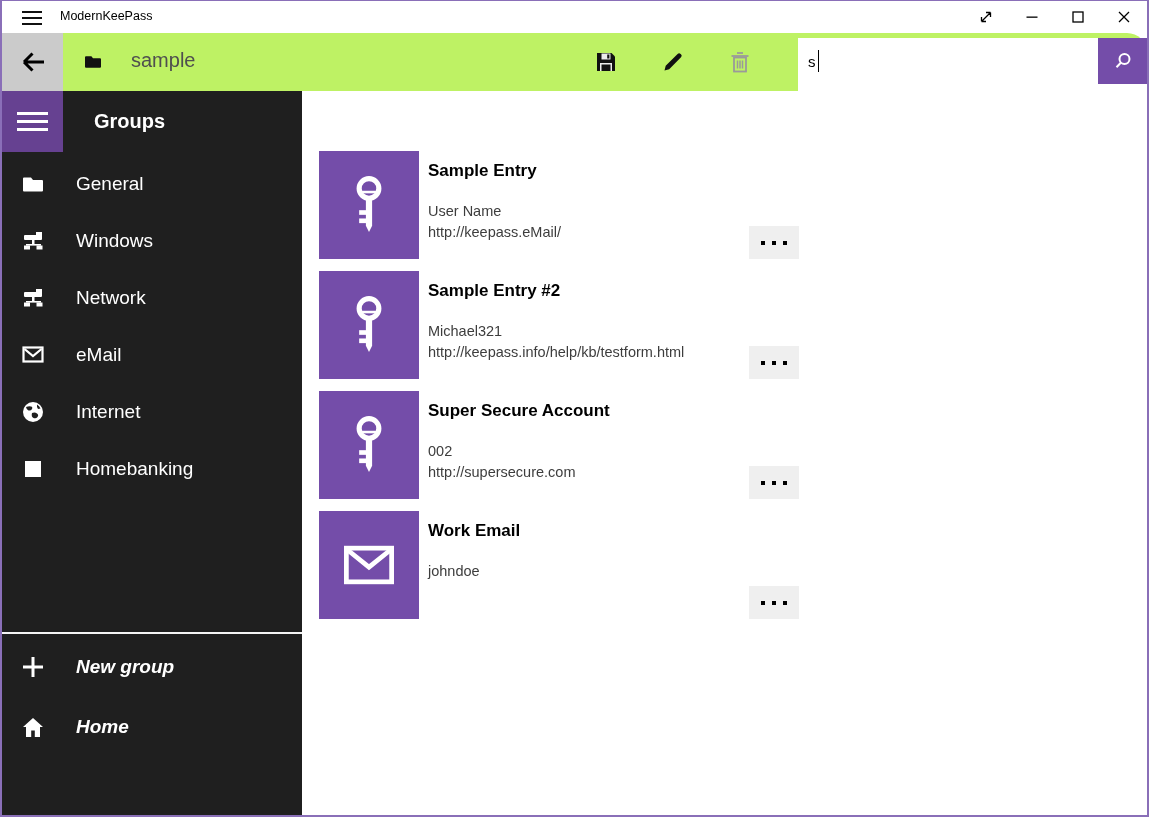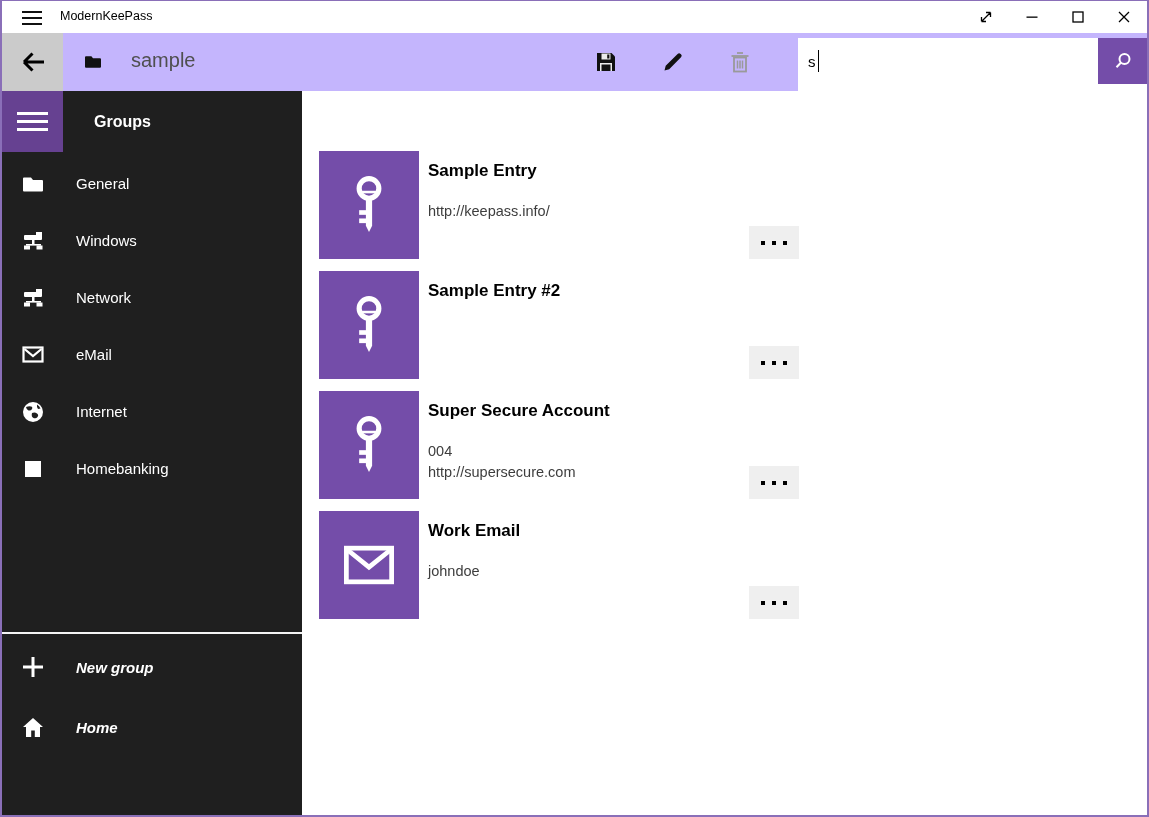--- a/index.html
+++ b/index.html
@@ -11,21 +11,21 @@
   
   .titlebar { position:absolute; left:0; right:0; top:0; height:32px; background:#fff; }
   .tb-burger { position:absolute; left:13px; top:6px; width:34px; height:22px;
     display:flex; flex-direction:column; justify-content:center; gap:4px; padding:0 7px; cursor:pointer; }
   .tb-burger i { display:block; height:2px; background:#111; }
   .tb-title { position:absolute; left:58px; top:8px; font-size:12.5px; color:#000; }
   .tb-controls { position:absolute; right:0; top:0; height:32px; display:flex; }
   .tb-btn { width:46px; height:32px; display:flex; align-items:center; justify-content:center; }
 
   
-  .appbar { position:absolute; left:0; top:32px; right:0; height:58px; background:#c4b5fd; }
+  .appbar { position:absolute; left:0; top:32px; right:0; height:58px; background:#bef264;border-radius:20px; }
   .back-btn { position:absolute; left:0; top:0; width:61px; height:58px; background:#cbcbcb;
     display:flex; align-items:center; justify-content:center; }
   .db-folder { position:absolute; left:82px; top:21px; }
   .db-title { position:absolute; left:129px; top:16px; font-size:20px; color:#4f4f4f; }
   .ab-icon { position:absolute; top:13px; width:48px; height:32px;
     display:flex; align-items:center; justify-content:center; }
   .ab-save { left:580px; } .ab-edit { left:647px; } .ab-trash { left:714px; }
 
   
   .search-box { position:absolute; left:796px; top:37px; width:300px; height:46px; background:#fff; }
@@ -40,25 +40,25 @@
   .sug-title { font-size:15px; font-weight:bold; color:#1a1a1a; }
   .sug-sub { font-size:14px; color:#1a1a1a; margin-top:3px; }
   .hl { color:#7c52b0; }
 
   
   .sidebar { position:absolute; left:0; top:90px; width:300px; bottom:0; background:#1f1f1f; }
   .nav-burger { position:absolute; left:0; top:0; width:61px; height:61px; background:#664191;
     display:flex; flex-direction:column; justify-content:center; gap:5px; padding:0 15px; cursor:pointer; }
   .nav-burger i { display:block; height:3px; background:#fff; }
   .groups-header { position:absolute; left:92px; top:0; height:61px; display:flex; align-items:center;
-    font-size:16px; font-weight:bold; color:#fff; }
+    font-size:20px; font-weight:bold; color:#fff; }
   .group-list { position:absolute; left:0; top:64px; right:0; }
   .side-row { height:57px; display:flex; align-items:center; color:#fff; cursor:pointer; }
   .side-row .ic { width:24px; margin-left:19px; display:flex; justify-content:center; }
-  .side-row .lbl { margin-left:31px; font-size:15px; }
+  .side-row .lbl { margin-left:31px; font-size:19px; }
   .side-sep { position:absolute; left:0; right:0; top:541px; height:2px; background:#f4f4f4; }
   .footer-list { position:absolute; left:0; top:546px; right:0;font-style:italic; }
   .footer-list .side-row { height:60px; }
   .footer-list .lbl { font-weight:bold; }
 
   
   .content { position:absolute; left:300px; top:90px; right:0; bottom:0; background:#fff; }
   .entry { position:absolute; left:17px; width:480px; height:108px; }
   .tile { position:absolute; left:0; top:0; width:100px; height:108px; background:#744da9;
     display:flex; align-items:center; justify-content:center; cursor:pointer; }
@@ -273,21 +273,22 @@
           <circle cx="20" cy="12" r="9.5" fill="none" stroke="#fff" stroke-width="5"></circle>
           <line x1="12" y1="15.5" x2="28" y2="15.5" stroke="#fff" stroke-width="2.5"></line>
           <path d="M17 21 h6 v27 l-3 6 -3-6 z" fill="#fff"></path>
           <rect x="10.5" y="33" width="7" height="4.5" fill="#fff"></rect>
           <rect x="10.5" y="41" width="7" height="4.5" fill="#fff"></rect>
         </svg>
       </div>
       <div class="e-text">
         <div class="e-title">Sample Entry</div>
         <div class="e-sub">
-          <div>http://keepass.info/</div>
+          <div>User Name</div>
+          <div>http://keepass.eMail/</div>
         </div>
       </div>
       <button class="more-btn">
           <i></i>
           <i></i>
           <i></i>
         </button>
     </div>
 
     <div class="entry" style="top:180px;">
@@ -295,20 +296,24 @@
         <svg width="42" height="58" viewBox="0 0 40 56">
           <circle cx="20" cy="12" r="9.5" fill="none" stroke="#fff" stroke-width="5"></circle>
           <line x1="12" y1="15.5" x2="28" y2="15.5" stroke="#fff" stroke-width="2.5"></line>
           <path d="M17 21 h6 v27 l-3 6 -3-6 z" fill="#fff"></path>
           <rect x="10.5" y="33" width="7" height="4.5" fill="#fff"></rect>
           <rect x="10.5" y="41" width="7" height="4.5" fill="#fff"></rect>
         </svg>
       </div>
       <div class="e-text">
         <div class="e-title">Sample Entry #2</div>
+        <div class="e-sub">
+          <div>Michael321</div>
+          <div>http://keepass.info/help/kb/testform.html</div>
+        </div>
       </div>
       <button class="more-btn">
           <i></i>
           <i></i>
           <i></i>
         </button>
     </div>
 
     <div class="entry" style="top:300px;padding-left:12px;">
       <div class="tile">
@@ -316,21 +321,21 @@
           <circle cx="20" cy="12" r="9.5" fill="none" stroke="#fff" stroke-width="5"></circle>
           <line x1="12" y1="15.5" x2="28" y2="15.5" stroke="#fff" stroke-width="2.5"></line>
           <path d="M17 21 h6 v27 l-3 6 -3-6 z" fill="#fff"></path>
           <rect x="10.5" y="33" width="7" height="4.5" fill="#fff"></rect>
           <rect x="10.5" y="41" width="7" height="4.5" fill="#fff"></rect>
         </svg>
       </div>
       <div class="e-text">
         <div class="e-title">Super Secure Account</div>
         <div class="e-sub">
-          <div>004</div>
+          <div>002</div>
           <div>http://supersecure.com</div>
         </div>
       </div>
       <button class="more-btn">
           <i></i>
           <i></i>
           <i></i>
         </button>
     </div>
 

